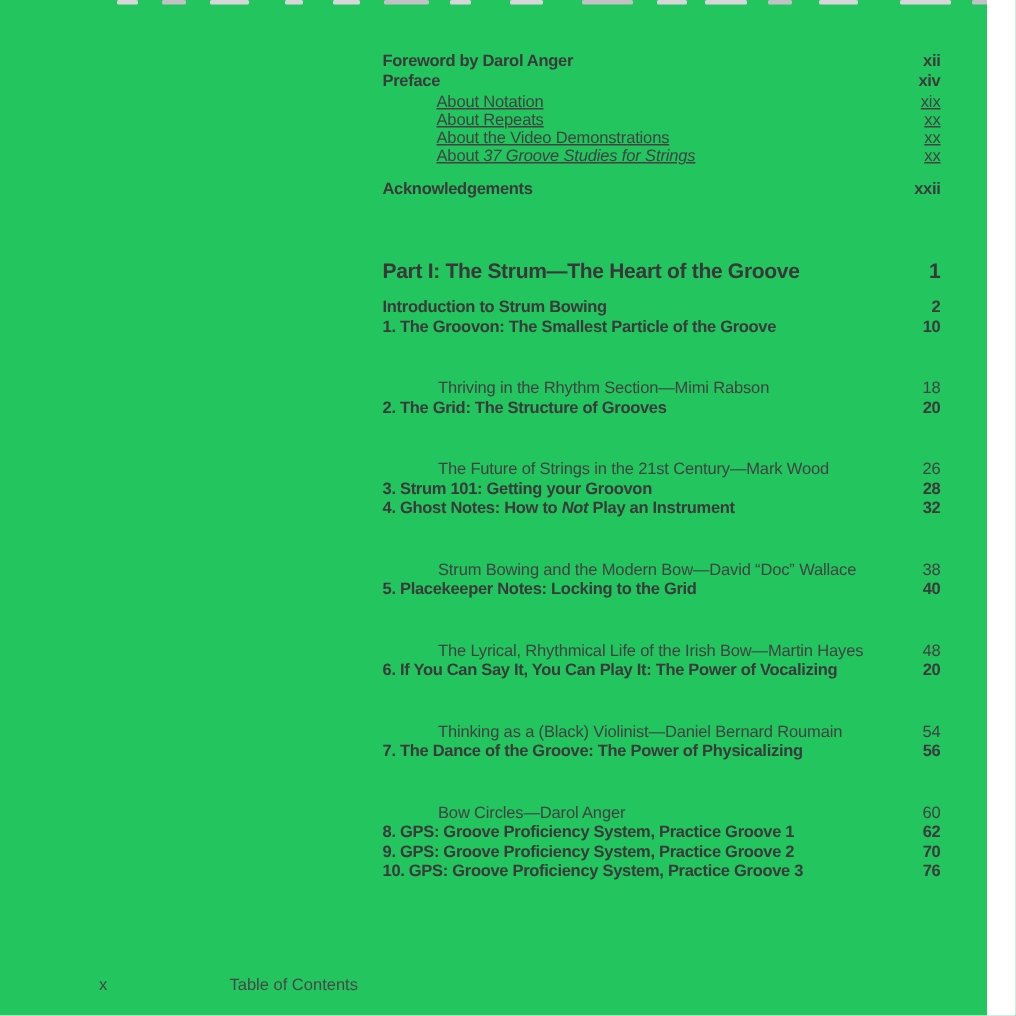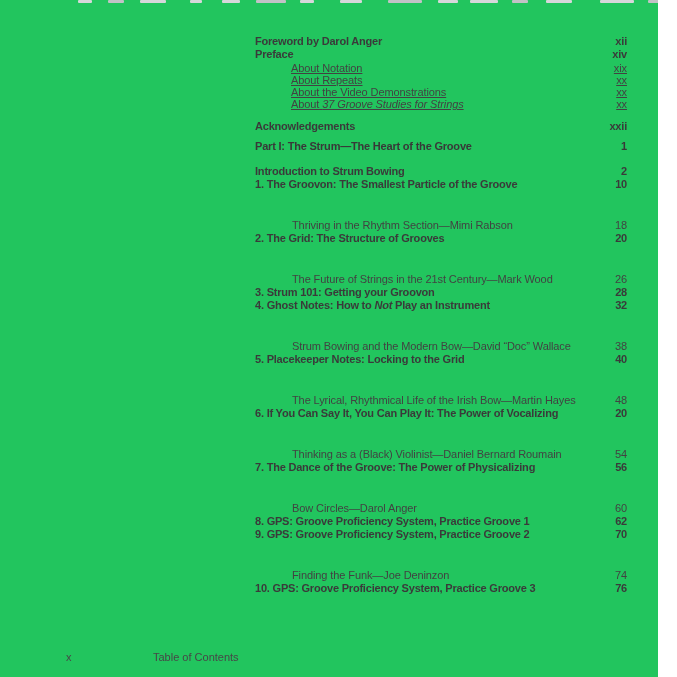--- a/index.html
+++ b/index.html
@@ -21,21 +21,21 @@
   }
   .row .label, .row .pagenum { white-space:nowrap; }
   .row.main  { font-weight:700; font-size:11px; line-height:13px; height:13px; letter-spacing:-0.2px; }
   .row.main.first { margin-top:35px; }
   .row.sub   { font-weight:400; font-size:11px; line-height:12px; height:12px; margin-top:0; color:#424242; letter-spacing:-0.1px;text-decoration:underline; }
   .row.main + .row.sub { margin-top:1px; }
   .row.sub .label { padding-left:36px; }
   .row.sub + .row.main { margin-top:10px; }
   .row.essay { font-weight:400; font-size:11px; line-height:13px; height:13px; margin-top:28px; color:#424242; letter-spacing:-0.1px; }
   .row.essay .label { padding-left:37px; }
-  .row.heading { font-weight:700; font-size:11px; line-height:20px; height:20px; margin-top:3px; letter-spacing:-0.2px; color:#383838; }
+  .row.heading { font-weight:700; font-size:14px; line-height:20px; height:20px; margin-top:37px; letter-spacing:-0.2px; color:#383838; }
   .row.heading + .row.main { margin-top:9px; }
 
   .footer { position:absolute; top:651px; left:0; width:677px; height:16px; font-size:11px; color:#474747; }
   .footer .num   { position:absolute; left:66px; top:0; }
   .footer .label { position:absolute; left:153px; top:0; }
 </style>
 </head>
 <body>
 
 <div class="page">
@@ -148,24 +148,20 @@
         <span class="pagenum">60</span>
       </div>
       <div class="row main">
         <span class="label"><span>8. GPS: Groove Proficiency System, Practice Groove 1</span></span>
         <span class="pagenum">62</span>
       </div>
       <div class="row main">
         <span class="label"><span>9. GPS: Groove Proficiency System, Practice Groove 2</span></span>
         <span class="pagenum">70</span>
       </div>
-      <div class="row essay">
-        <span class="label"><span>Finding the Funk—Joe Deninzon</span></span>
-        <span class="pagenum">74</span>
-      </div>
       <div class="row main">
         <span class="label"><span>10. GPS: Groove Proficiency System, Practice Groove 3</span></span>
         <span class="pagenum">76</span>
       </div>
     </div>
 
   <div class="footer">
     <span class="num">x</span>
     <span class="label">Table of Contents</span>
   </div>

